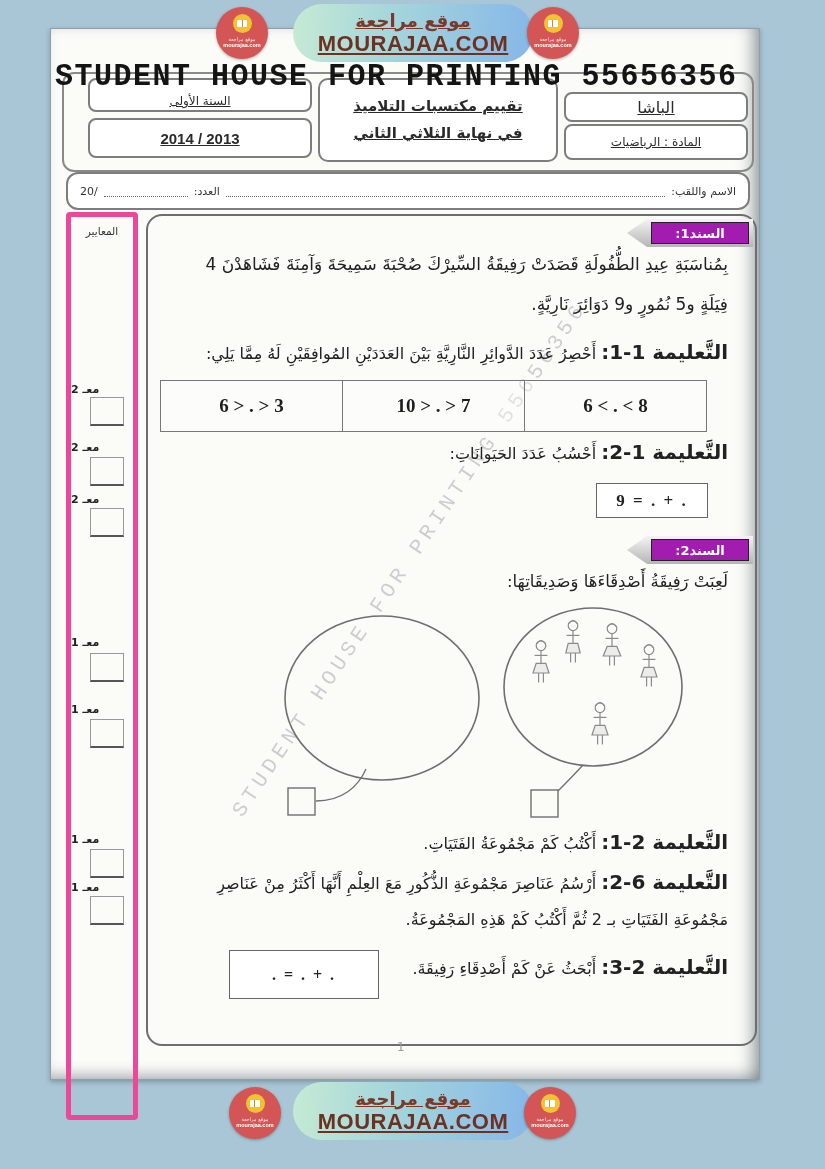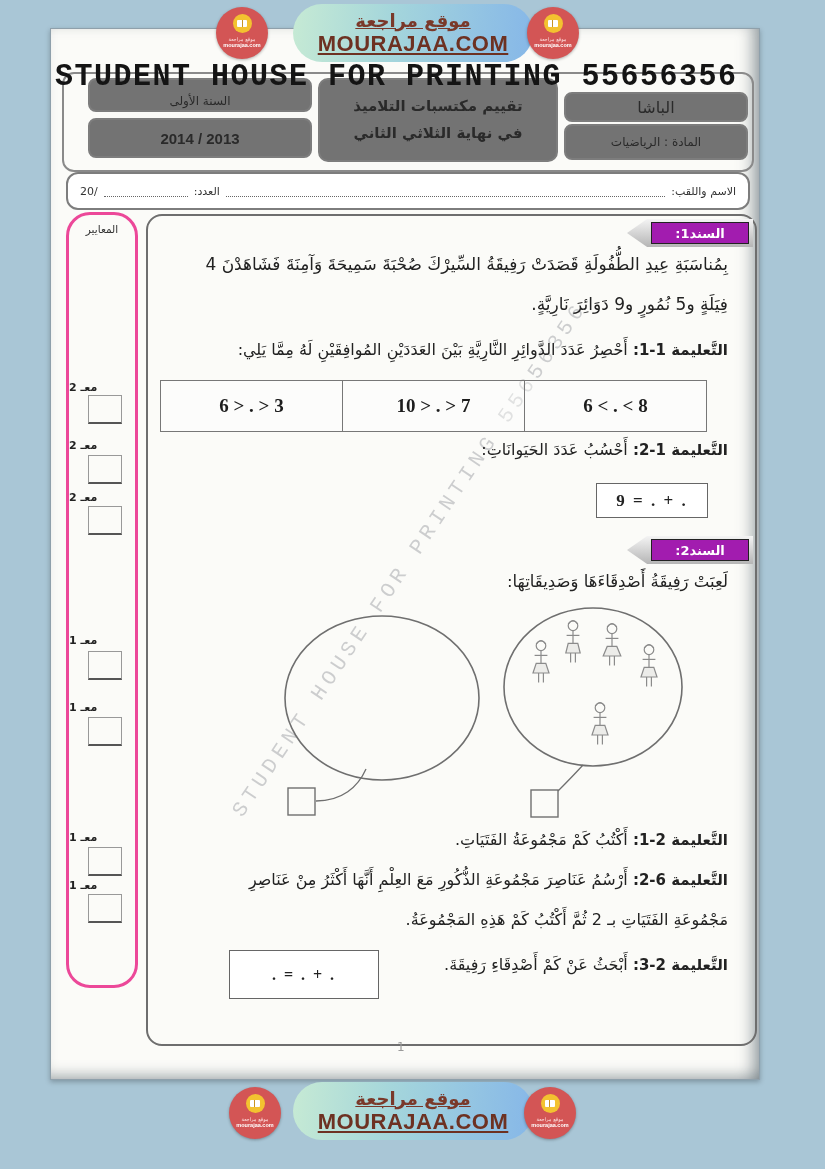--- a/index.html
+++ b/index.html
@@ -15,41 +15,41 @@
          font-family:"Liberation Mono",monospace;font-weight:bold;font-size:30px;
          letter-spacing:1.5px;color:#141414;z-index:6;transform:scaleY(1.05);}
   
   .diag{position:absolute;left:60px;top:548px;width:700px;text-align:center;
         transform:rotate(-56deg);color:rgba(105,110,118,.32);
         font-family:"Liberation Mono",monospace;font-size:21px;letter-spacing:5px;
         white-space:nowrap;z-index:1;}
   
   .hframe{position:absolute;left:62px;top:72px;width:688px;height:96px;border:2px solid #8a8a8a;
           border-radius:12px;z-index:2;}
-  .hbox{position:absolute;border:2px solid #7d7d7d;border-radius:8px;background:#737373;
+  .hbox{position:absolute;border:2px solid #7d7d7d;border-radius:8px;background:#ffffff;
         box-sizing:border-box;display:flex;align-items:center;justify-content:center;
-        color:#2a2a2a;z-index:3;}
+        color:#2a2a2a;z-index:3;text-decoration:underline;}
   .hbox.year{left:88px;top:78px;width:224px;height:34px;align-items:flex-end;
              font-size:12px;padding-bottom:2px;}
   .hbox.date{left:88px;top:118px;width:224px;height:40px;font-weight:bold;font-size:15px;
              font-family:"Liberation Sans",sans-serif;}
   .hbox.titlebox{left:318px;top:78px;width:240px;height:84px;border-radius:10px;
                  flex-direction:column;font-weight:bold;font-size:15px;line-height:1.8;}
   .hbox.school{left:564px;top:92px;width:184px;height:30px;font-size:16px;}
   .hbox.subject{left:564px;top:124px;width:184px;height:36px;font-size:12px;}
   
   .namerow{position:absolute;left:66px;top:172px;width:684px;height:38px;border:2px solid #7d7d7d;
            border-radius:12px;box-sizing:border-box;display:flex;align-items:center;
            padding:0 12px;font-size:11px;color:#333;z-index:3;background:#fff;}
   .dotline{border-bottom:1.5px dotted #666;transform:translateY(5px);}
   .dotline.long{flex:1;margin:0 6px;}
   .dotline.short{width:84px;margin:0 6px;}
   
-  .crit{position:absolute;left:66px;top:212px;width:72px;height:776px;border:3px solid #ec4899;
-        border-radius:24px;box-sizing:border-box;z-index:2;}
+  .crit{position:absolute;left:66px;top:212px;width:72px;height:908px;border:5px solid #ec4899;
+        border-radius:4px;box-sizing:border-box;z-index:2;}
   .ctitle{position:absolute;left:0;top:8px;width:100%;text-align:center;font-size:10.5px;
           color:#333;}
   .mlabel{position:absolute;left:0;width:100%;text-align:left;font-size:11px;font-weight:bold;
           color:#222;direction:rtl;}
   .mbox{position:absolute;left:19px;width:32px;height:26px;border:1px solid #999;
         border-bottom:2px solid #555;}
   
   .main{position:absolute;left:146px;top:214px;width:607px;height:828px;border:2px solid #6e6e6e;
         border-radius:16px;z-index:2;}
   
@@ -57,21 +57,21 @@
   .ribbon .arrow{position:absolute;inset:0;background:linear-gradient(180deg,#f4f4f4,#b5b5b5);
                  clip-path:polygon(16% 0,100% 0,100% 100%,16% 100%,0 50%);
                  filter:drop-shadow(0 0 1px #444);}
   .ribbon .rlabel{position:absolute;left:24px;top:3px;right:4px;bottom:3px;background:#a21caf;
                   border:1px solid #222;color:#fff;display:flex;align-items:center;
                   justify-content:center;font-size:13px;font-weight:bold;direction:rtl;}
   
   .line{position:absolute;right:97px;direction:rtl;color:#222;white-space:nowrap;z-index:3;}
   .intro{font-size:17px;}
   .instr{font-size:16px;}
-  .instr b{font-size:15px;}
+  .instr b{font-size:20px;}
   
   .qtable{position:absolute;left:160px;top:380px;width:547px;height:52px;display:flex;
           border:1px solid #777;box-sizing:border-box;z-index:3;background:rgba(255,255,255,.4);}
   .qtable .cell{flex:1;display:flex;align-items:center;justify-content:center;
                 font-family:"Liberation Serif",serif;font-weight:bold;font-size:19px;
                 color:#1d1d1d;border-left:1px solid #777;direction:ltr;}
   .qtable .cell:first-child{border-left:none;}
   
   .abox{position:absolute;border:1.5px solid #666;display:flex;align-items:center;
         justify-content:center;font-family:"Liberation Serif",serif;font-weight:bold;

